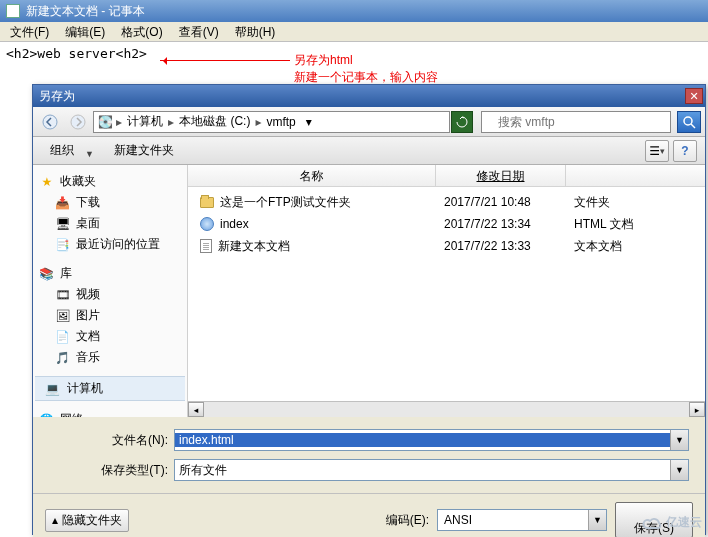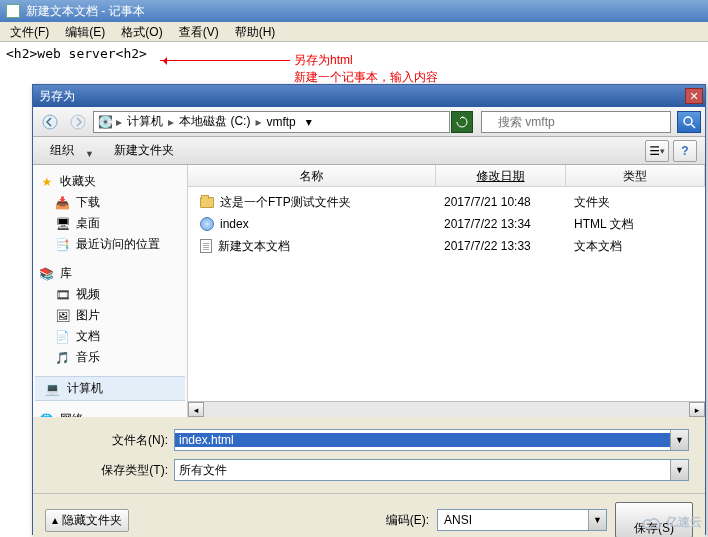--- a/index.html
+++ b/index.html
@@ -232,21 +232,20 @@
             <span class="ico">🌐</span>
             <span>网络</span>
           </div>
       </div>
     </div>
 
     <div class="filelist">
       <div class="fl-head">
         <div class="fl-col name">名称</div>
         <div class="fl-col date">修改日期</div>
-        <div class="fl-col type">类型</div>
       </div>
       <div class="fl-rows" id="fl-rows">
           <div class="fl-row">
             <div class="c-name">
               <span class="folder-ico"></span>
               <span>这是一个FTP测试文件夹</span>
             </div>
             <div class="c-date">2017/7/21 10:48</div>
             <div class="c-type">文件夹</div>
           </div>

